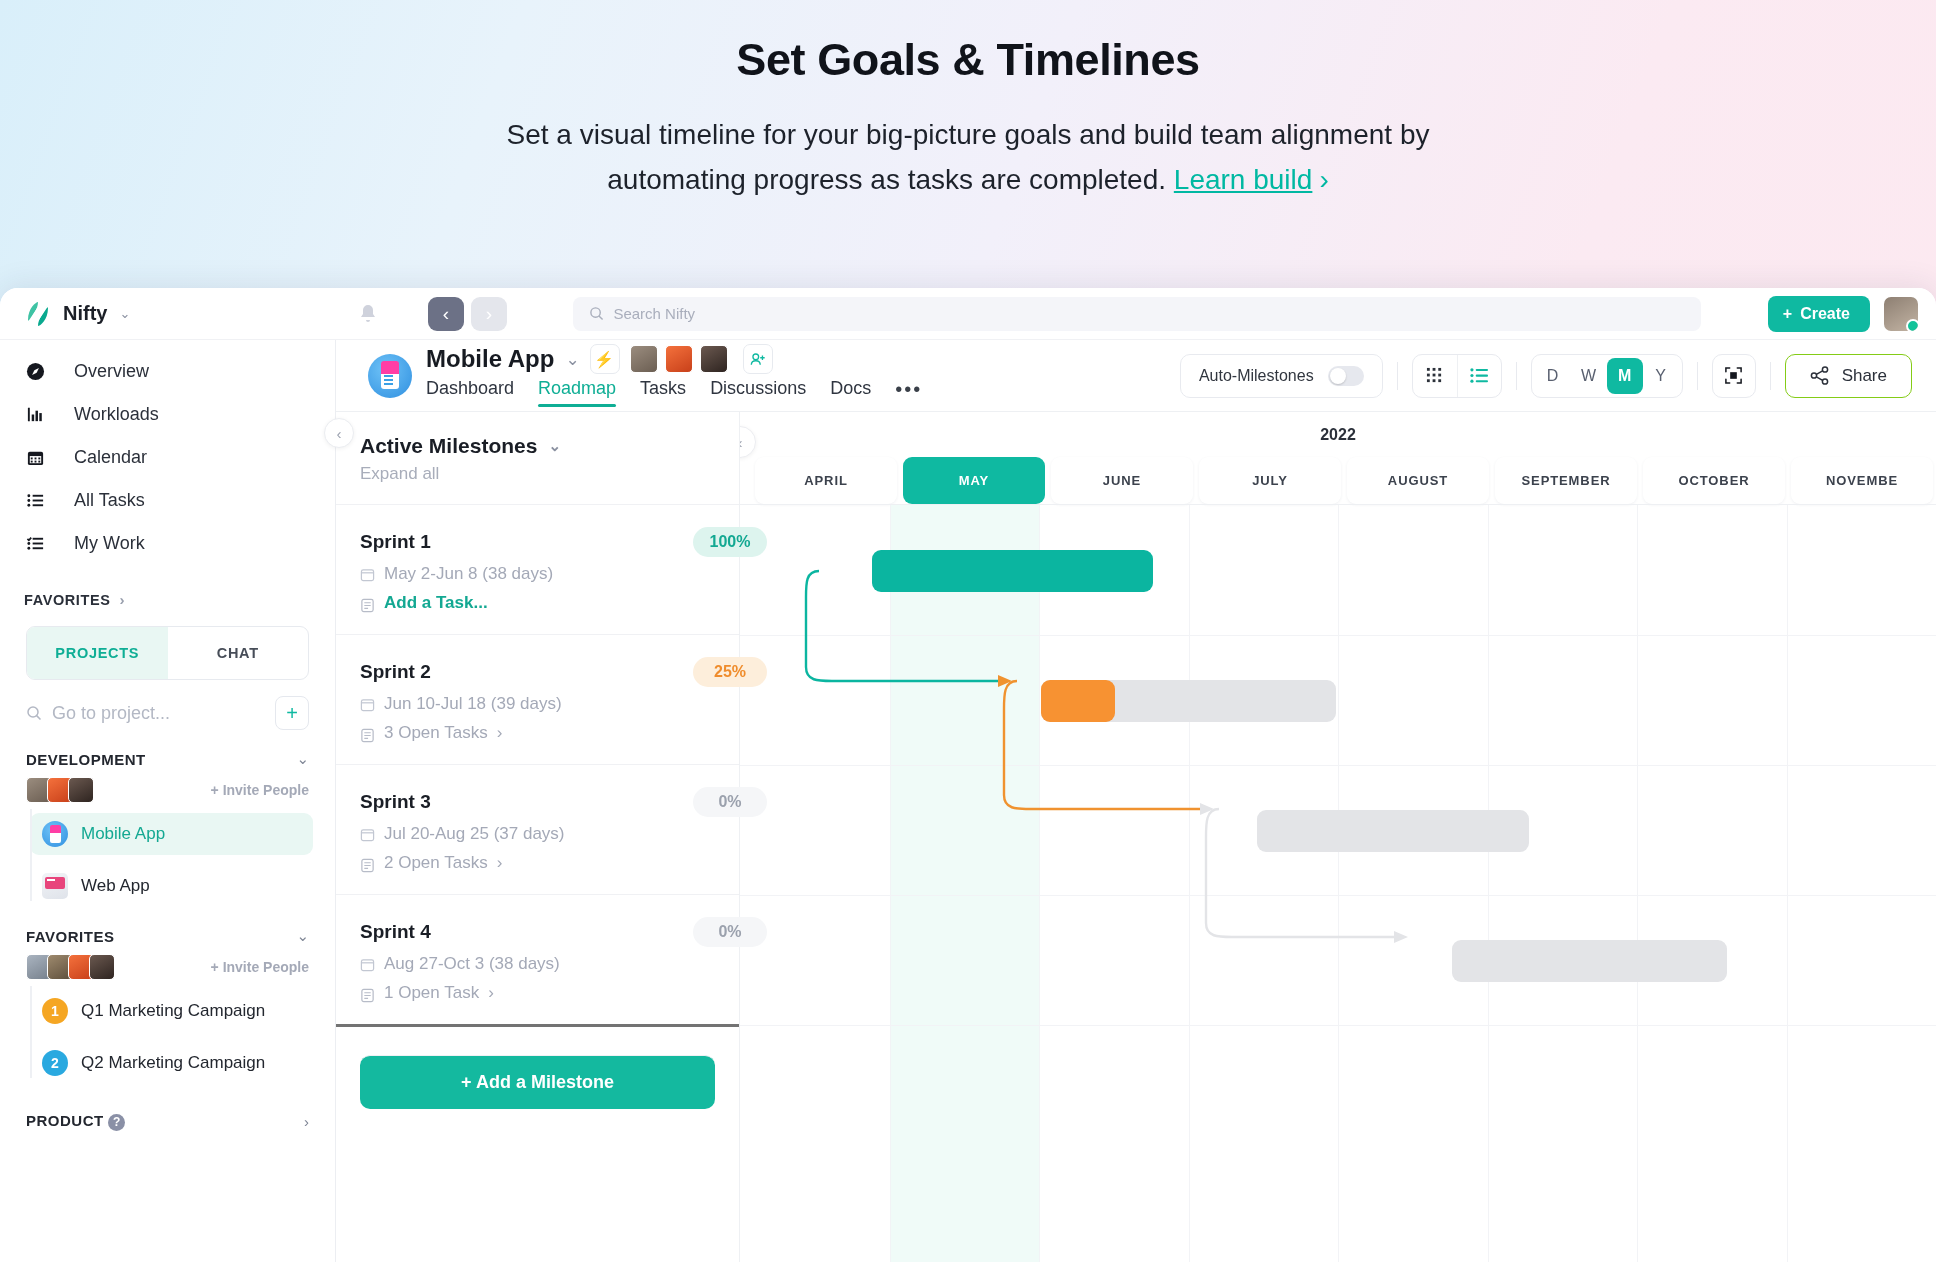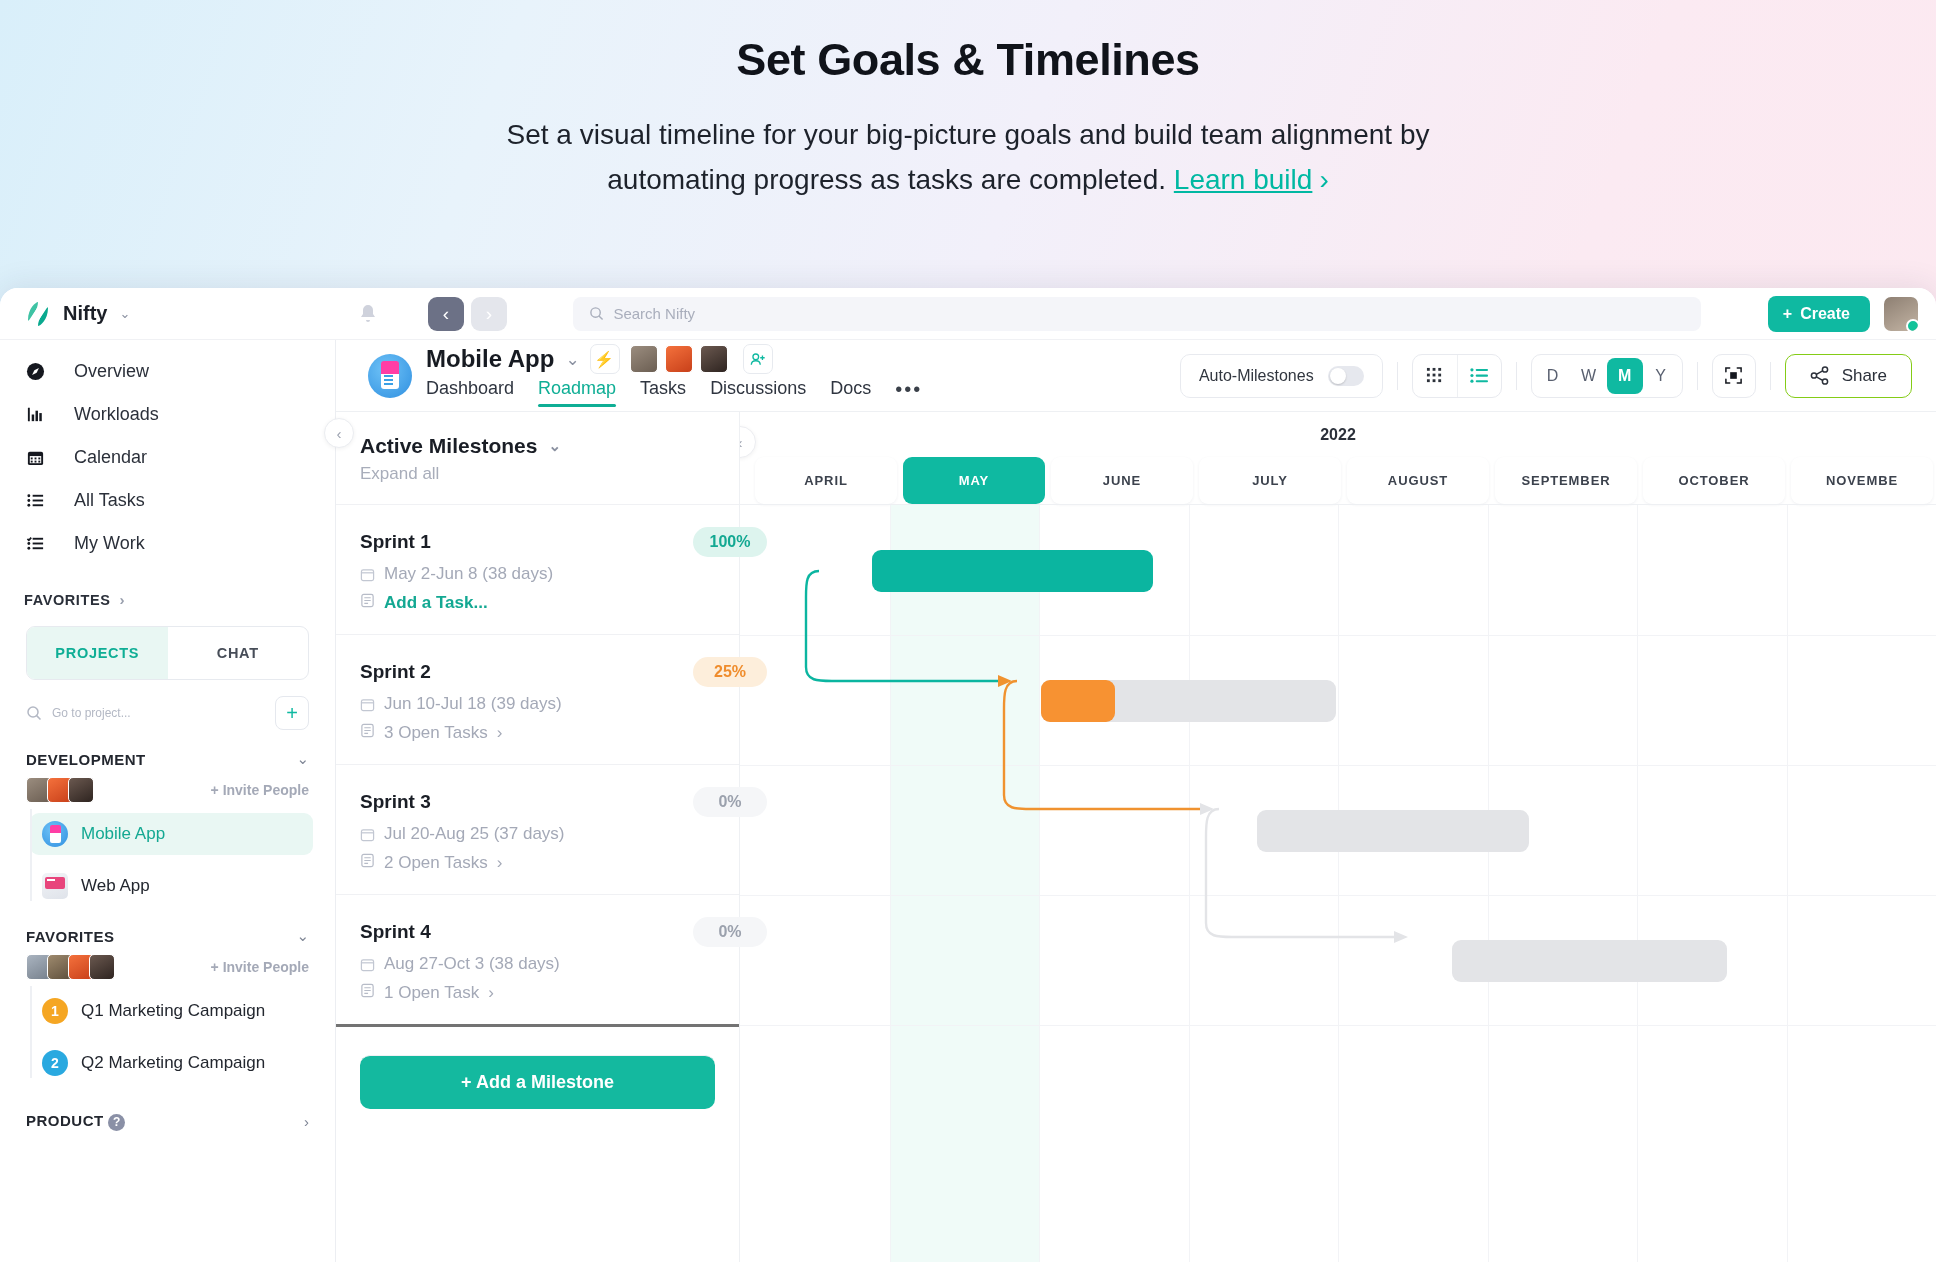--- a/index.html
+++ b/index.html
@@ -72,21 +72,21 @@
   .sect-title { font-size:14.5px; font-weight:700; letter-spacing:.6px; color:#2a2f39; }
   .sect .arrow { color:#9aa0ae; font-size:15px; font-weight:600; }
 
   .segwrap { margin: 14px 26px 0; height: 54px; border:1px solid #e7eaef; border-radius:9px;
      display:flex; overflow:hidden; }
   .seg { flex:1; display:flex; align-items:center; justify-content:center; font-size:14.5px;
      font-weight:700; letter-spacing:.7px; color:#474d58; cursor:pointer;}
   .seg.active { background:#e9f7f3; color:#0fae95; }
 
   .projsearch { margin: 16px 26px 0; height:34px; display:flex; align-items:center; gap:10px; }
-  .projsearch .ph { color:#b3b8c4; font-size:12px; flex:1; }
+  .projsearch .ph { color:#b3b8c4; font-size:18px; flex:1; }
   .plusbox { width:34px; height:34px; border:1px solid #e5e8ee; border-radius:8px;
      display:flex; align-items:center; justify-content:center; color:#0fb9a1; font-size:20px; }
 
   .grp-head { padding: 20px 26px 0; display:flex; align-items:center; }
   .grp-name { font-size:15px; font-weight:700; letter-spacing:.5px; color:#23272f; flex:1; }
   .grp-chev { color:#7d8494; font-size:15px; }
 
   .people-row { display:flex; align-items:center; padding: 9px 26px 0; }
   .stack { display:flex; }
   .pav { width:26px; height:26px; border-radius:5px; margin-right:-5px; border:1.5px solid #fff; }
@@ -159,21 +159,21 @@
   .roadmap { flex:1; display:flex; min-height:0; }
 
   .mstcol { width: 404px; flex:0 0 404px; border-right:1px solid #eef0f3; display:flex; flex-direction:column;}
   .mst-head { height:92px; flex:0 0 92px; padding: 22px 24px 0 24px; }
   .mst-head .t { font-size:21px; font-weight:700; color:#1a1e26; display:flex; align-items:center; gap:10px;}
   .mst-head .e { margin-top:6px; font-size:17px; color:#a8adba; }
   .mrow { height:130px; flex:0 0 130px; border-top:1px solid #f0f1f4; padding: 26px 0 0 24px;
      position:relative; }
   .mrow .name { font-size:19px; font-weight:700; color:#1a1e26; }
   .mrow .dates { margin-top:11px; font-size:17px; color:#a4a9b7; display:flex; align-items:center; gap:9px; }
-  .mrow .tasks { margin-top:9px; font-size:17px; display:flex; align-items:flex-start; gap:9px; }
+  .mrow .tasks { margin-top:9px; font-size:17px; display:flex; align-items:flex-end; gap:9px; }
   .mrow .tasks.add { color:#13a892; font-weight:700; }
   .mrow .tasks.open { color:#a4a9b7; }
   .badge { position:absolute; right:-28px; top:22px; height:30px; min-width:74px; border-radius:15px;
      display:flex; align-items:center; justify-content:center; font-size:16px; font-weight:600; padding:0 14px;}
   .badge.g { background:#ddf4ee; color:#13a892; }
   .badge.o { background:#fdeedb; color:#ef8c2c; }
   .badge.n { background:#f5f6f8; color:#9ba1ad; }
   .addmile { margin: 14px 24px 0; height:54px; background:#14b99f; color:#fff; border:none; border-radius:10px;
      font-size:18px; font-weight:700; font-family:inherit; cursor:pointer; width: calc(100% - 48px);
      border-top:1px solid #f0f1f4;}

